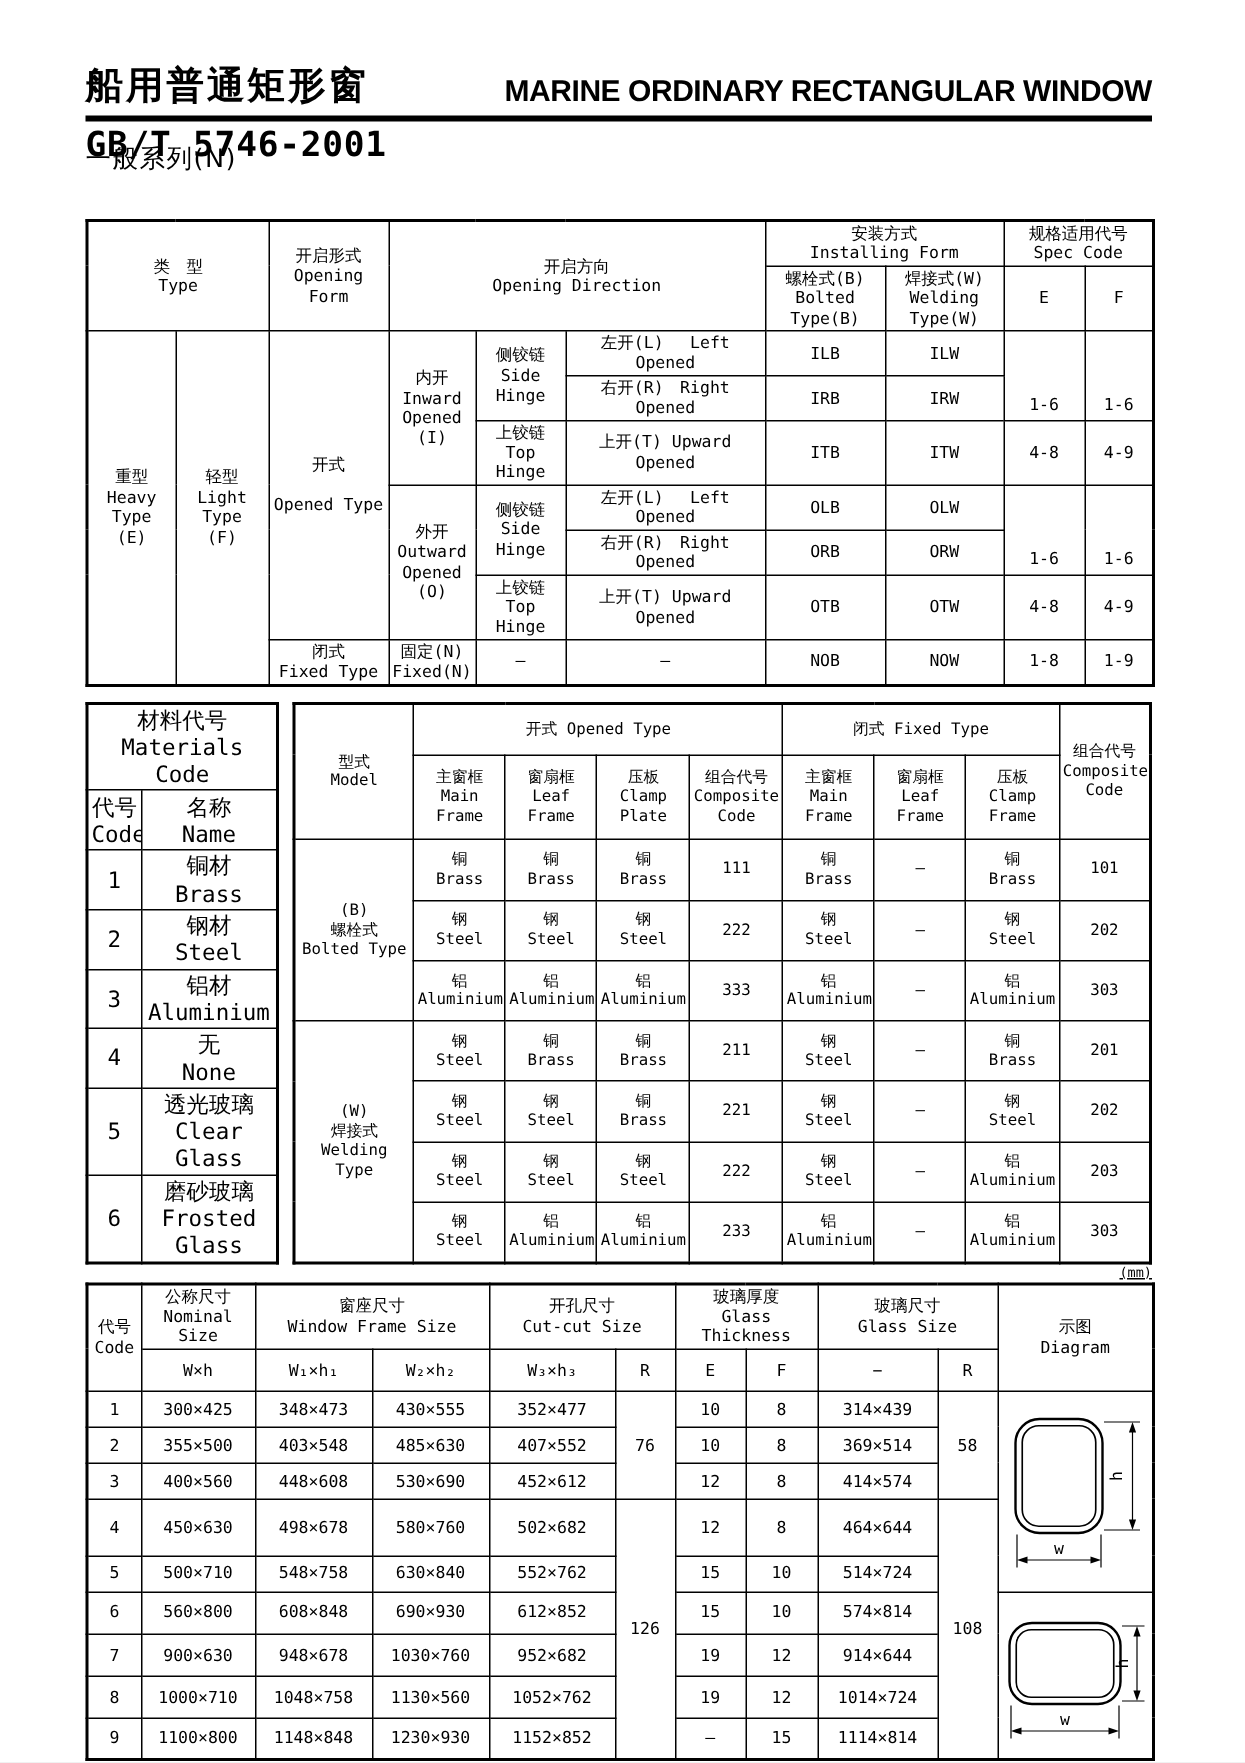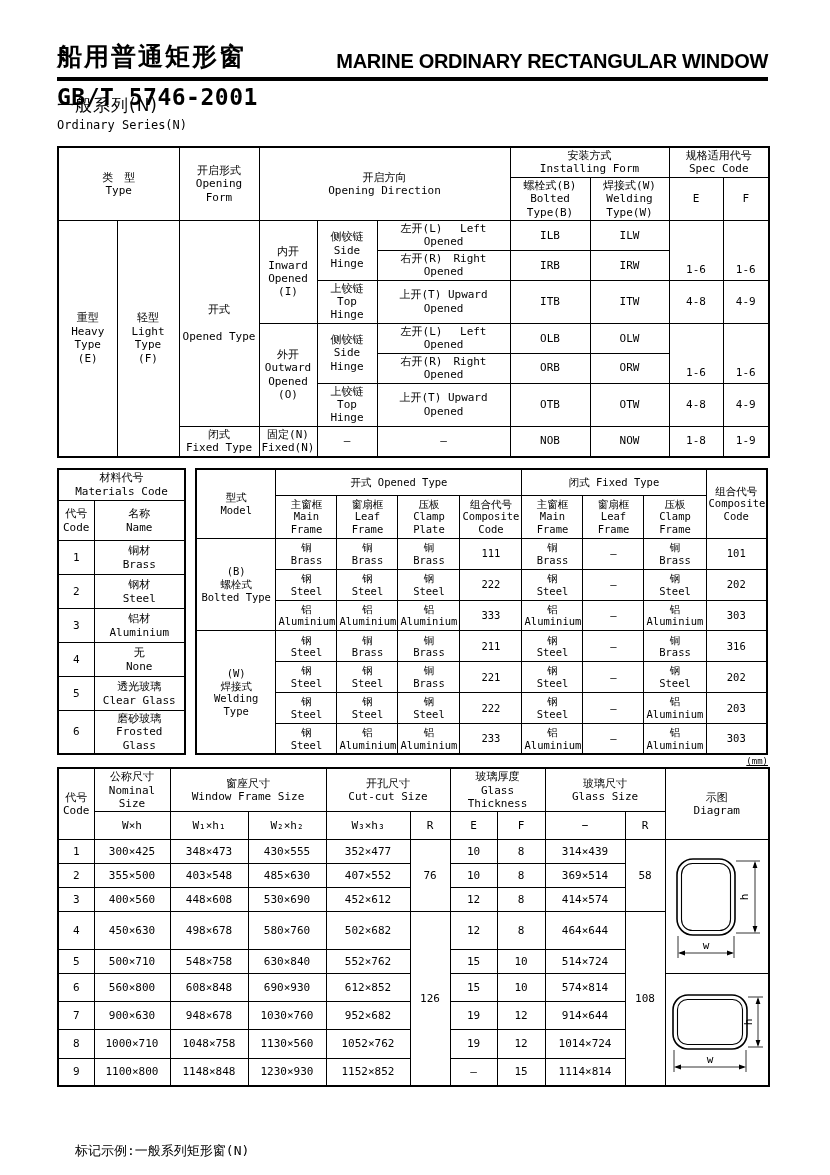--- a/index.html
+++ b/index.html
@@ -18,21 +18,21 @@
   .series-block{position:absolute;left:0;right:0;top:10px;}
   .series-cn{font-size:17px;letter-spacing:1px;font-family:"DejaVu Sans","Liberation Sans",sans-serif;}
   .series-en{font-size:12px;margin-top:1px;}
   
   table{border-collapse:collapse;table-layout:fixed;width:711px;border:2px solid #000;}
   td,th{border:1px solid #000;text-align:center;vertical-align:middle;
         white-space:pre-line;padding:1px 2px;font-weight:normal;line-height:1.22;overflow:hidden;}
   .t1{margin-top:6px;font-size:11px;}
   .t1 .va-b{vertical-align:bottom;padding-bottom:3px;}
   .t2-row{display:flex;justify-content:space-between;margin-top:10px;}
-  .t2a{width:127px;font-size:11px;}
+  .t2a{width:127px;font-size:15px;}
   .t2b{width:571px;font-size:10.5px;}
   .mm-note{text-align:right;font-size:9px;margin-top:2px;line-height:1;text-decoration:underline;}
   .t3{margin-top:1px;font-size:11px;}
   .diag-cell{vertical-align:middle;padding:0;}
   
   .notes{margin-top:12px;font-size:13px;line-height:1.6;white-space:pre;}
   .notes .ind1{padding-left:18px;}
   svg text{font-family:"DejaVu Sans Mono","DejaVu Sans",sans-serif;font-size:11px;}
 </style>
 </head>
@@ -45,21 +45,20 @@
     <div class="title-cn">船用普通矩形窗</div>
     <div class="title-en">MARINE ORDINARY RECTANGULAR WINDOW</div>
   </div>
   <div class="thick-rule"></div>
   <div class="std-row">
     <div>
       <div class="std-number">GB/T 5746-2001</div>
     </div>
     <div class="series-block">
       <div class="series-cn">一般系列(N)</div>
-      <div class="series-en">Ordinary Series(N)</div>
     </div>
   </div>
 
   <table class="t1">
     <colgroup>
       <col style="width:59px">
           <col style="width:62px">
           <col style="width:80px">
           <col style="width:58px">
       <col style="width:60px">
@@ -316,21 +315,21 @@
         <td>铜
 Brass</td>
         <td>铜
 Brass</td>
         <td>211</td>
         <td>钢
 Steel</td>
         <td>—</td>
         <td>铜
 Brass</td>
-        <td>316</td>
+        <td>201</td>
       </tr>
       <tr style="height:30px">
         <td>钢
 Steel</td>
         <td>钢
 Steel</td>
         <td>铜
 Brass</td>
         <td>221</td>
         <td>钢

